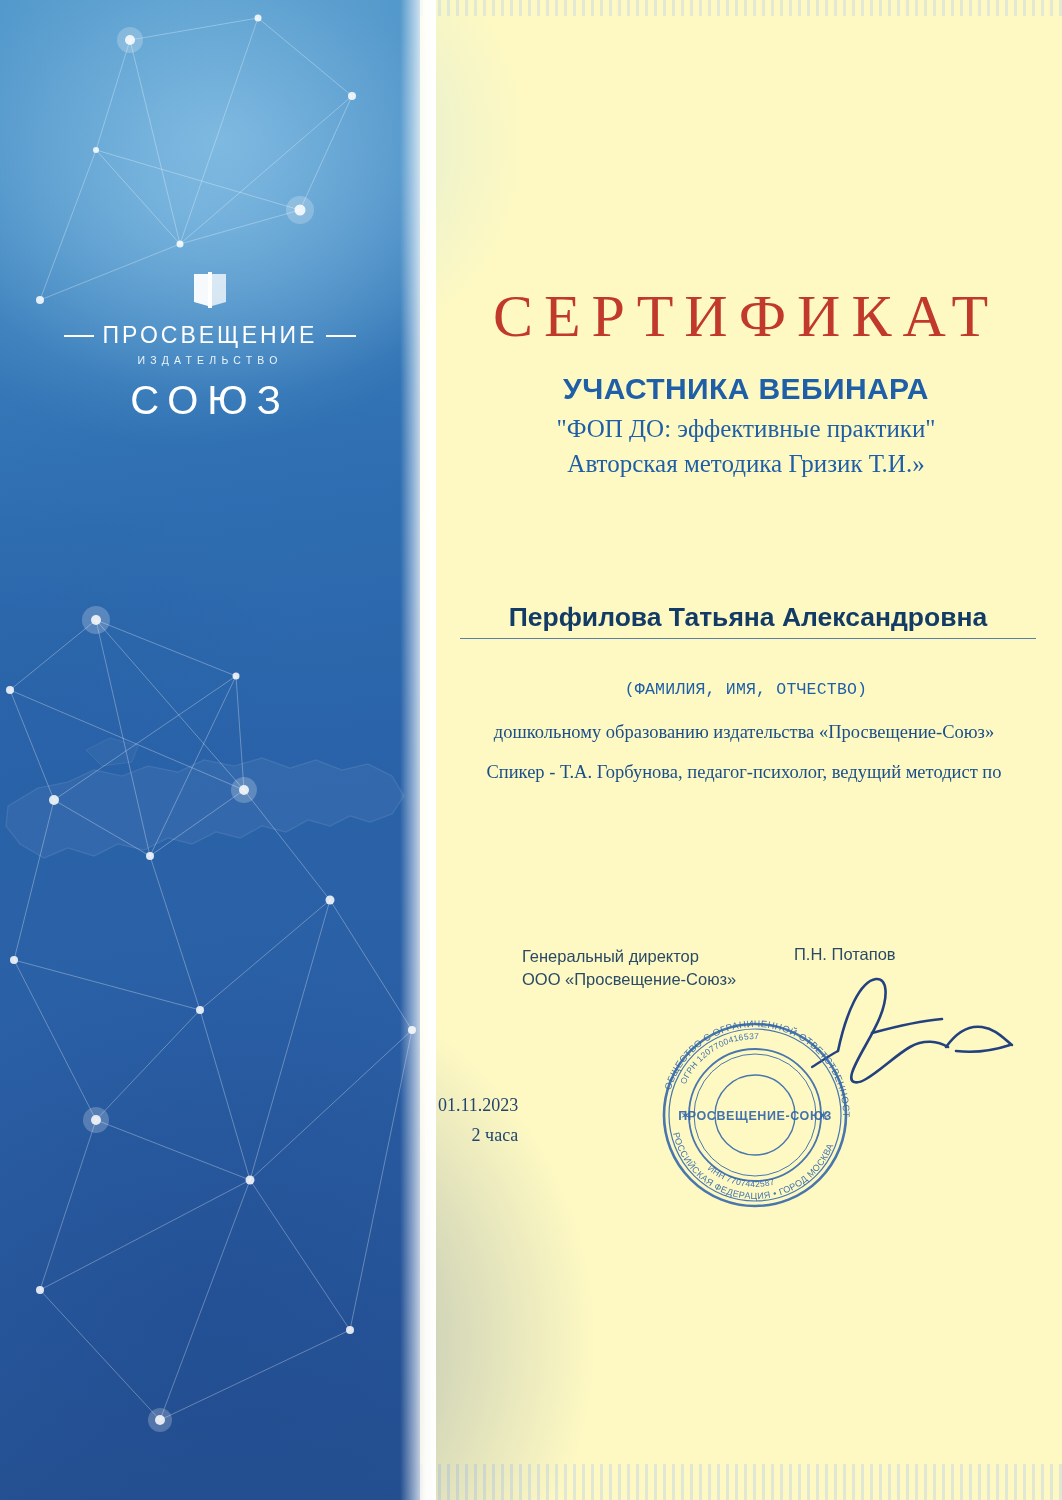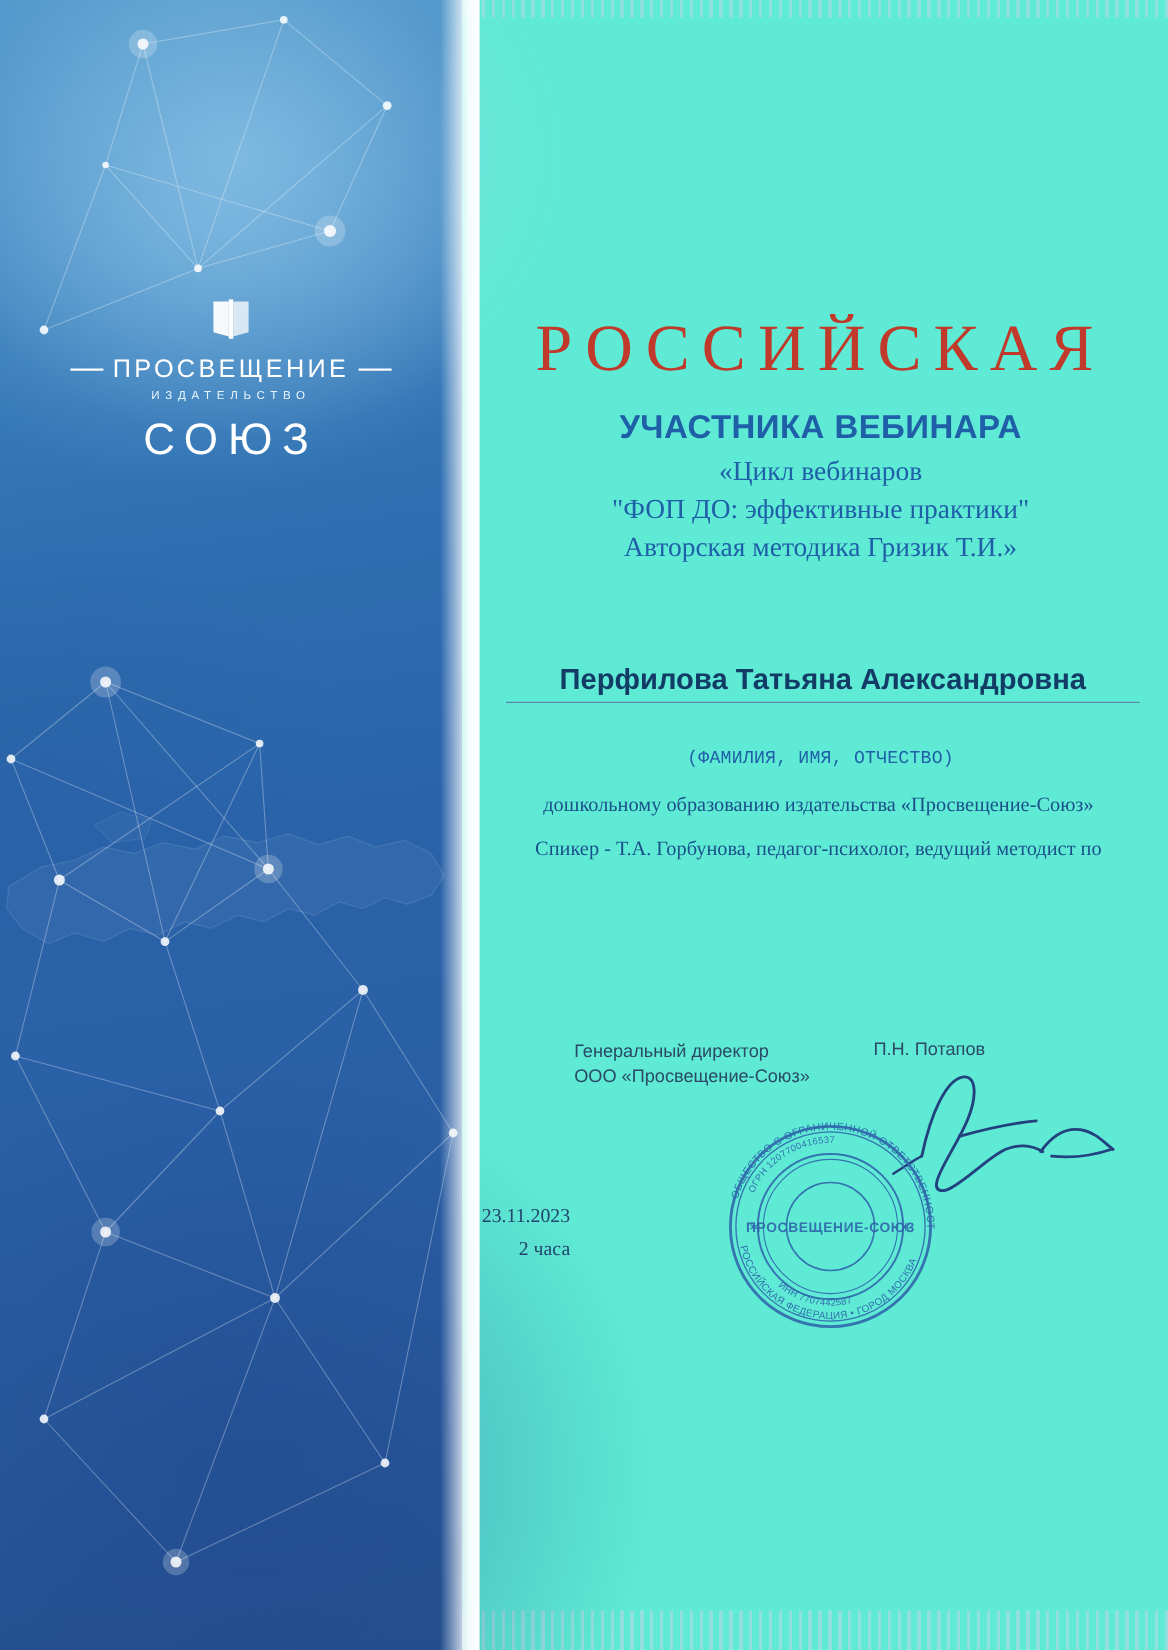--- a/index.html
+++ b/index.html
@@ -12,21 +12,21 @@
     height: 1500px;
     font-family: "Liberation Serif", serif;
     overflow: hidden;
     position: relative;
   }
 
   
   .certificate {
     position: absolute;
     inset: 0;
-    background: #5eead4;
+    background: #fef9c3;
     overflow: hidden;
   }
 
   
   .left-panel {
     position: absolute;
     left: 0;
     top: 0;
     width: 420px;
     height: 1500px;
@@ -381,26 +381,25 @@
       </div>
       <div class="logo-sub">ИЗДАТЕЛЬСТВО</div>
       <div class="logo-union">СОЮЗ</div>
     </div>
 
     <div class="panel-fade"></div>
   </div>
 
   <div class="content">
 
-    <div class="title">РОССИЙСКАЯ</div>
+    <div class="title">СЕРТИФИКАТ</div>
 
     <div class="subtitle">УЧАСТНИКА ВЕБИНАРА</div>
 
     <div class="event">
-      <div>«Цикл вебинаров</div>
       <div>"ФОП ДО: эффективные практики"</div>
       <div>Авторская методика Гризик Т.И.»</div>
     </div>
 
     <div class="recipient">Перфилова Татьяна Александровна</div>
 
     <div class="fio-note">(ФАМИЛИЯ, ИМЯ, ОТЧЕСТВО)</div>
 
     <div class="speaker">
       <div>дошкольному образованию  издательства «Просвещение-Союз»</div>
@@ -450,18 +449,18 @@
         <text font-size="8.5" letter-spacing="0.3">
           <textPath href="#arcBottom2" startOffset="27%">ИНН 7707442587</textPath>
         </text>
         <text x="115" y="120" text-anchor="middle" font-size="12.5" font-weight="bold" letter-spacing="0.6">ПРОСВЕЩЕНИЕ-СОЮЗ</text>
         <text x="40" y="120" font-size="13">✶</text>
         <text x="178" y="120" font-size="13">✶</text>
       </g>
     </svg>
 
     <div class="date-block">
-      <div>23.11.2023</div>
+      <div>01.11.2023</div>
       <div class="hours">2  часа</div>
     </div>
 
   </div>
 </div>
 
 </body></html>

